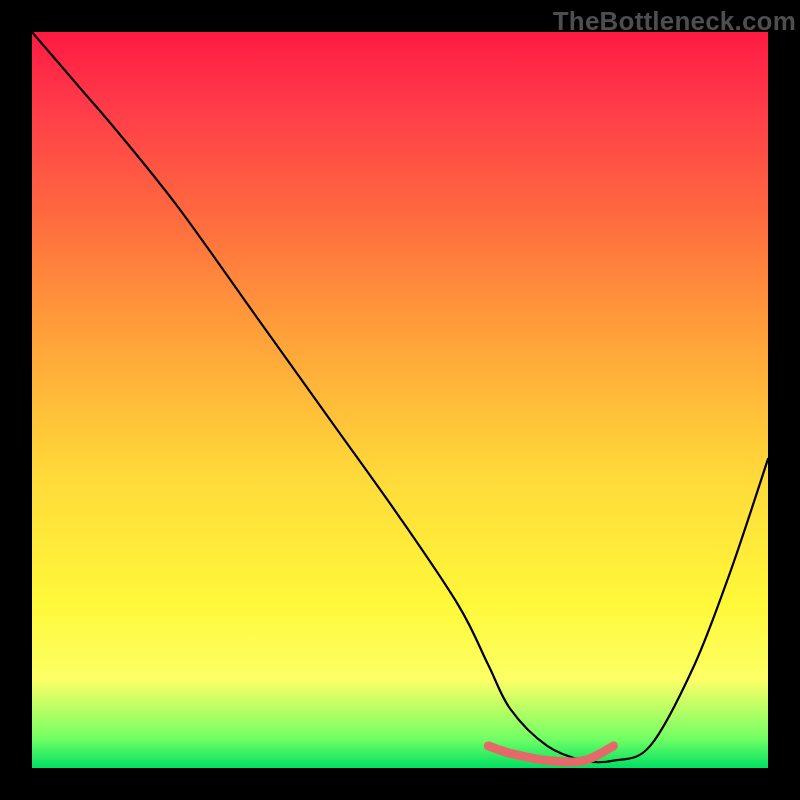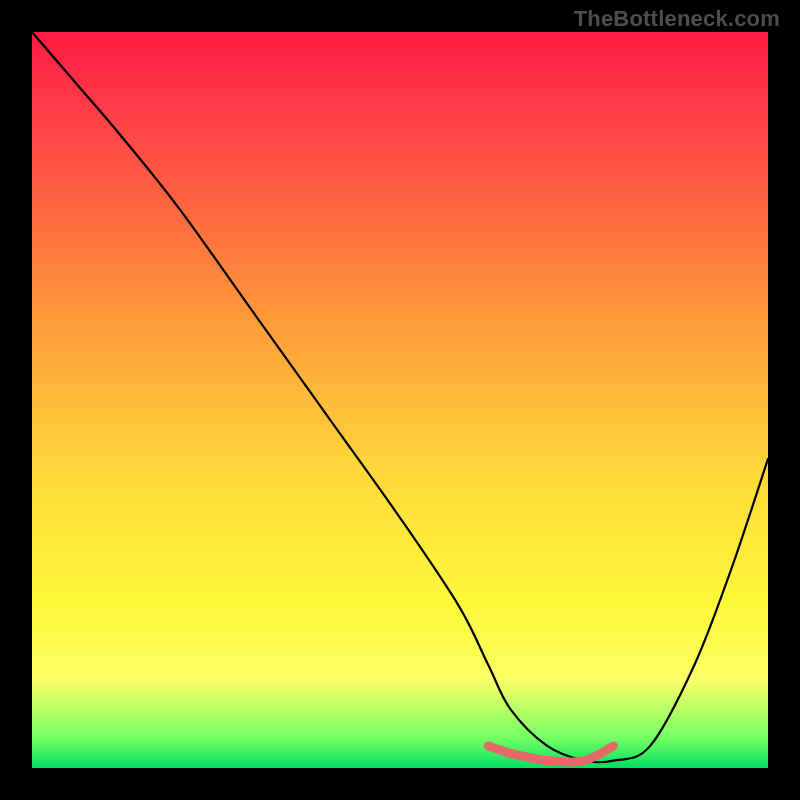--- a/index.html
+++ b/index.html
@@ -38,23 +38,23 @@
       #ffd93a 60%,
       #fff93a 78%,
       #fdff66 88%,
       #72ff64 96%,
       #00e062 100%
     );
   }
   .attribution {
     position: absolute;
     top: 6px;
-    right: 20px;
+    right: 4px;
     font-family: Arial, Helvetica, sans-serif;
-    font-size: 22px;
+    font-size: 26px;
     font-weight: 600;
     color: #4e4e4e;
     letter-spacing: 0.2px;
     user-select: none;
   }
   svg.curve {
     position: absolute;
     left: 0; top: 0;
     width: 736px;
     height: 736px;

